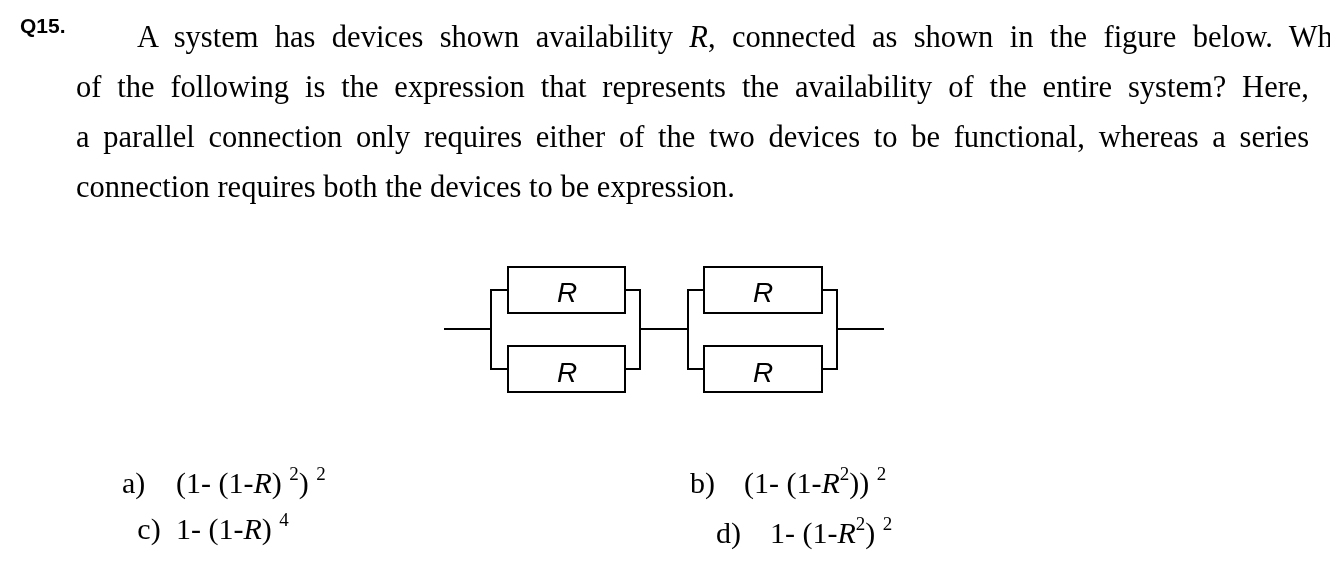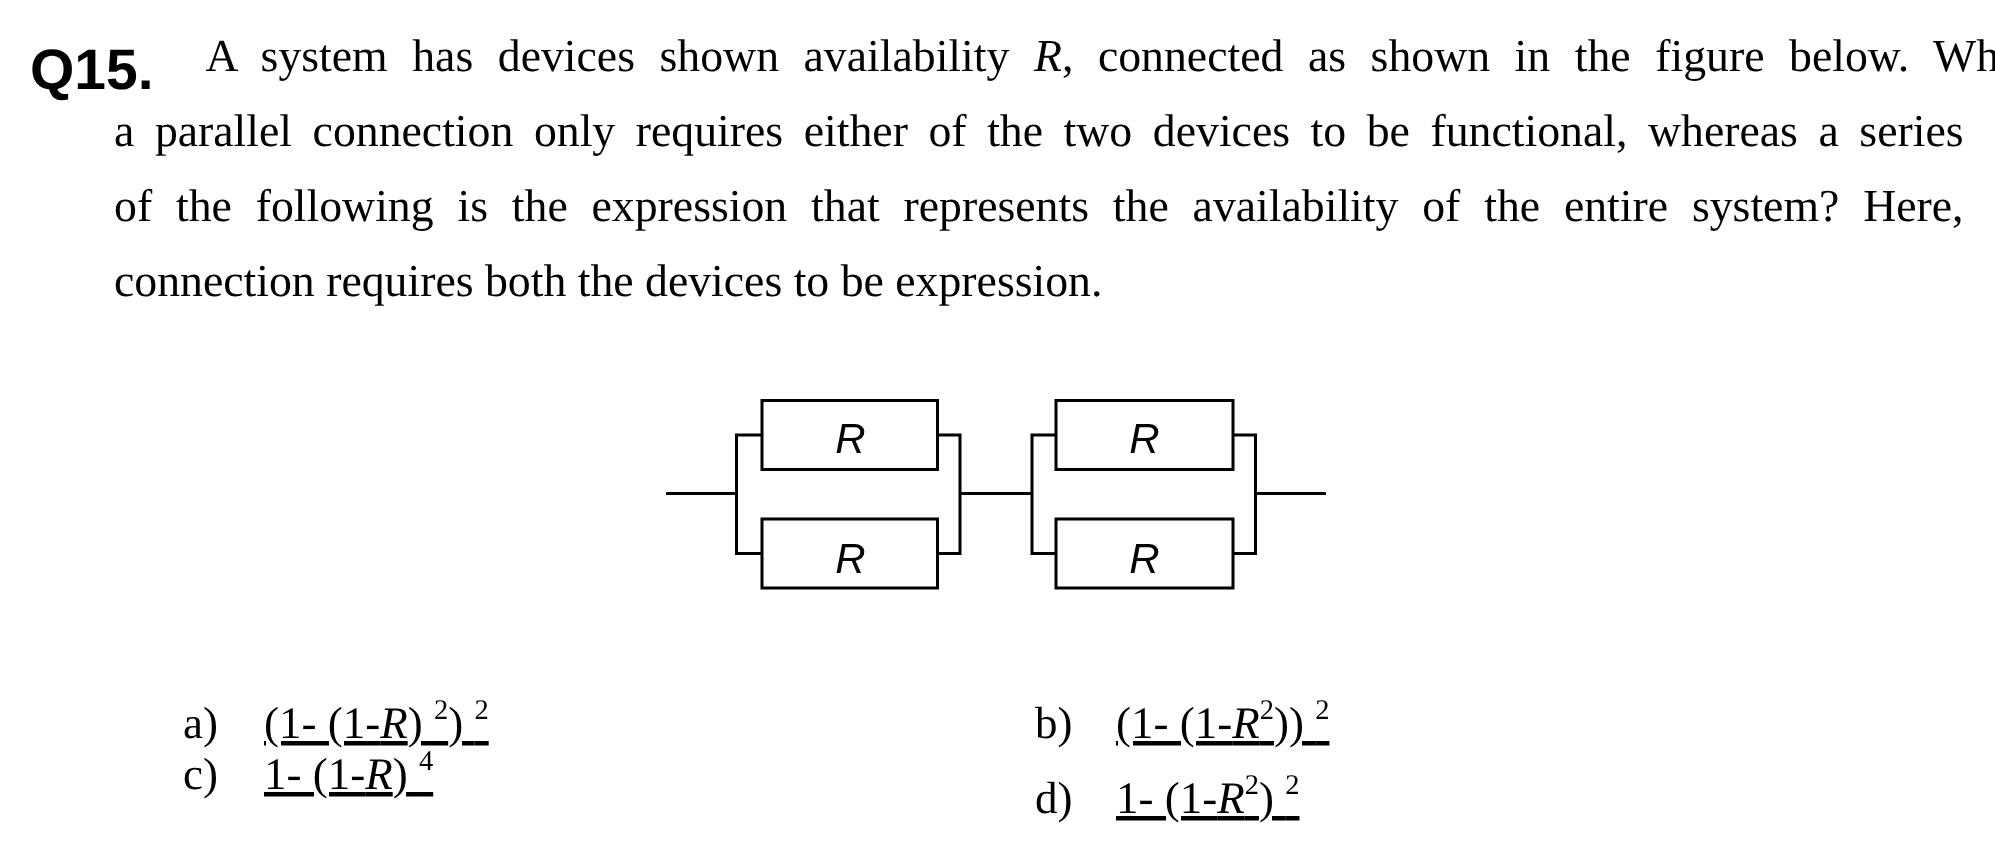--- a/index.html
+++ b/index.html
@@ -1,44 +1,44 @@
 <!DOCTYPE html>
 <html><head>
 <meta charset="utf-8">
 <style>
   html, body { margin: 0; padding: 0; background: #ffffff; }
   body { width: 1330px; height: 571px; position: relative; overflow: hidden; color: #000; }
   .qnum {
     position: absolute; left: 20px; top: 14px;
-    font-family: "Liberation Sans", sans-serif; font-weight: bold; font-size: 38px; margin-top: 12px;
+    font-family: "Liberation Sans", sans-serif; font-weight: bold; font-size: 21px;
   }
   .stem {
     position: absolute; left: 76px; top: 12px; width: 1240px;
     font-family: "Liberation Serif", serif; font-size: 30.5px; line-height: 50px;
   }
   .stem .line { white-space: nowrap; display: block; }
   .stem .line.first { padding-left: 61px; }
   .stem .line.just { text-align: justify; text-align-last: justify; width: 1233px; }
   .it { font-style: italic; }
   svg.diagram { position: absolute; left: 0; top: 0; }
   .opt {
-    position: absolute; font-family: "Liberation Serif", serif; font-size: 30px; white-space: nowrap; text-decoration: underline;
+    position: absolute; font-family: "Liberation Serif", serif; font-size: 30px; white-space: nowrap;
   }
   .opt .lbl { display: inline-block; width: 54px; }
   sup { font-size: 19px; vertical-align: 0; position: relative; top: -13px; }
 </style>
 </head>
 <body>
 
 <div class="qnum">Q15.</div>
 
 <div class="stem">
   <span class="line first just"><span>A system has devices shown availability </span><span class="it">R</span><span>, connected as shown in the figure below. Which</span></span>
+  <span class="line just">of the following is the expression that represents the availability of the entire system? Here,</span>
   <span class="line just">a parallel connection only requires either of the two devices to be functional, whereas a series</span>
-  <span class="line just">of the following is the expression that represents the availability of the entire system? Here,</span>
   <span class="line">connection requires both the devices to be expression.</span>
 </div>
 
 <svg class="diagram" width="1330" height="571" font-family="'Liberation Sans', sans-serif">
   <g stroke="#000" stroke-width="2" fill="none">
     <line x1="444" y1="329" x2="491" y2="329"></line>
     <polyline points="508,290 491,290 491,369 508,369"></polyline>
     <polyline points="625,290 640,290 640,369 625,369"></polyline>
     <line x1="640" y1="329" x2="688" y2="329"></line>
     <polyline points="704,290 688,290 688,369 704,369"></polyline>
@@ -58,18 +58,18 @@
     <text x="763" y="382">R</text>
   </g>
 </svg>
 
 <div class="opt" style="left:122px; top:466px;">
   <span class="lbl">a)</span><span class="expr"><span>(1- (1-</span><span class="it">R</span><span>) </span><sup>2</sup><span>) </span><sup>2</sup></span>
 </div>
 <div class="opt" style="left:690px; top:466px;">
   <span class="lbl">b)</span><span class="expr"><span>(1- (1-</span><span class="it">R</span><sup>2</sup><span>)) </span><sup>2</sup></span>
 </div>
-<div class="opt" style="left:122px; top:500px;">
+<div class="opt" style="left:122px; top:512px;text-align:center;">
   <span class="lbl">c)</span><span class="expr"><span>1- (1-</span><span class="it">R</span><span>) </span><sup>4</sup></span>
 </div>
-<div class="opt" style="left:690px; top:516px;">
+<div class="opt" style="left:716px; top:516px;">
   <span class="lbl">d)</span><span class="expr"><span>1- (1-</span><span class="it">R</span><sup>2</sup><span>) </span><sup>2</sup></span>
 </div>
 
 </body></html>

